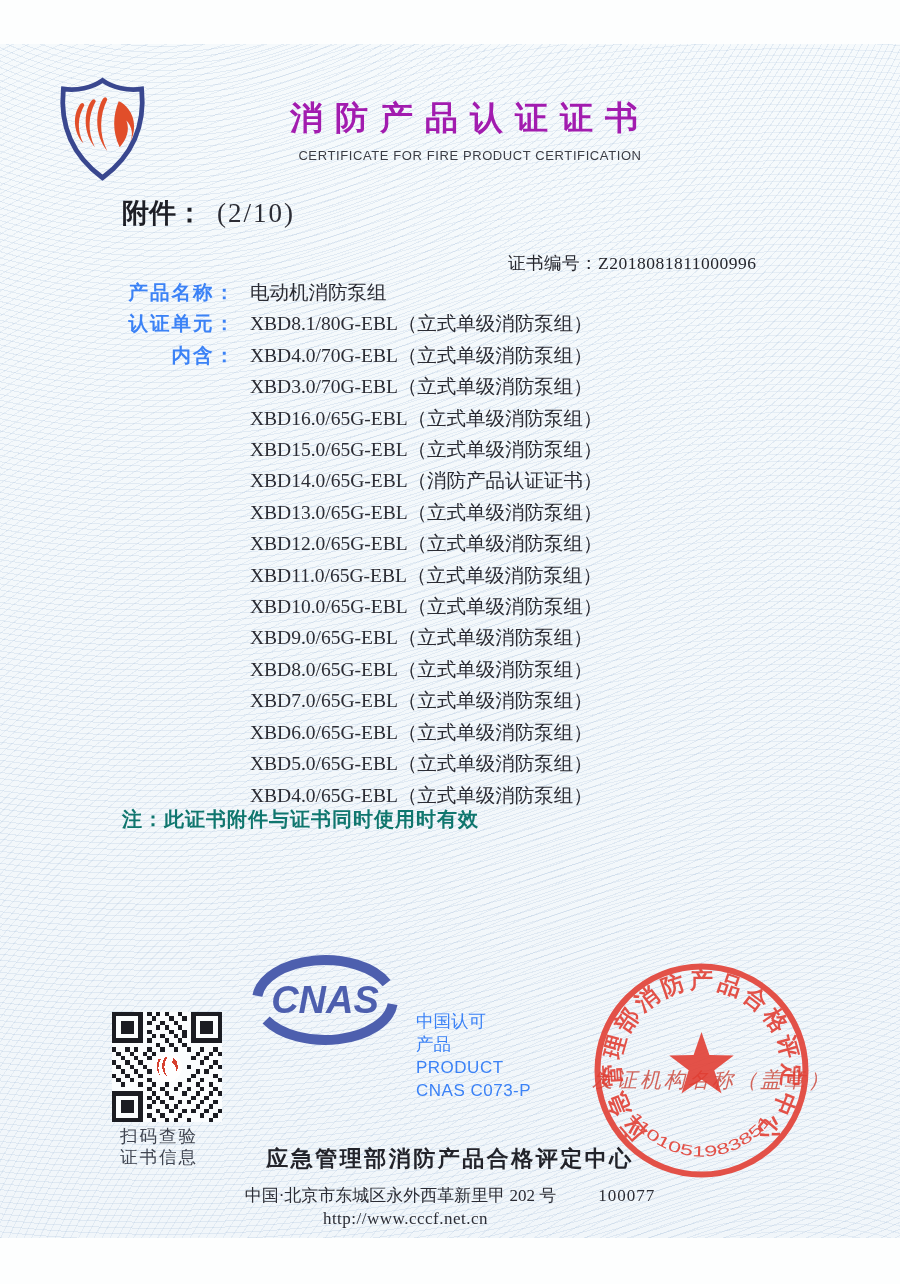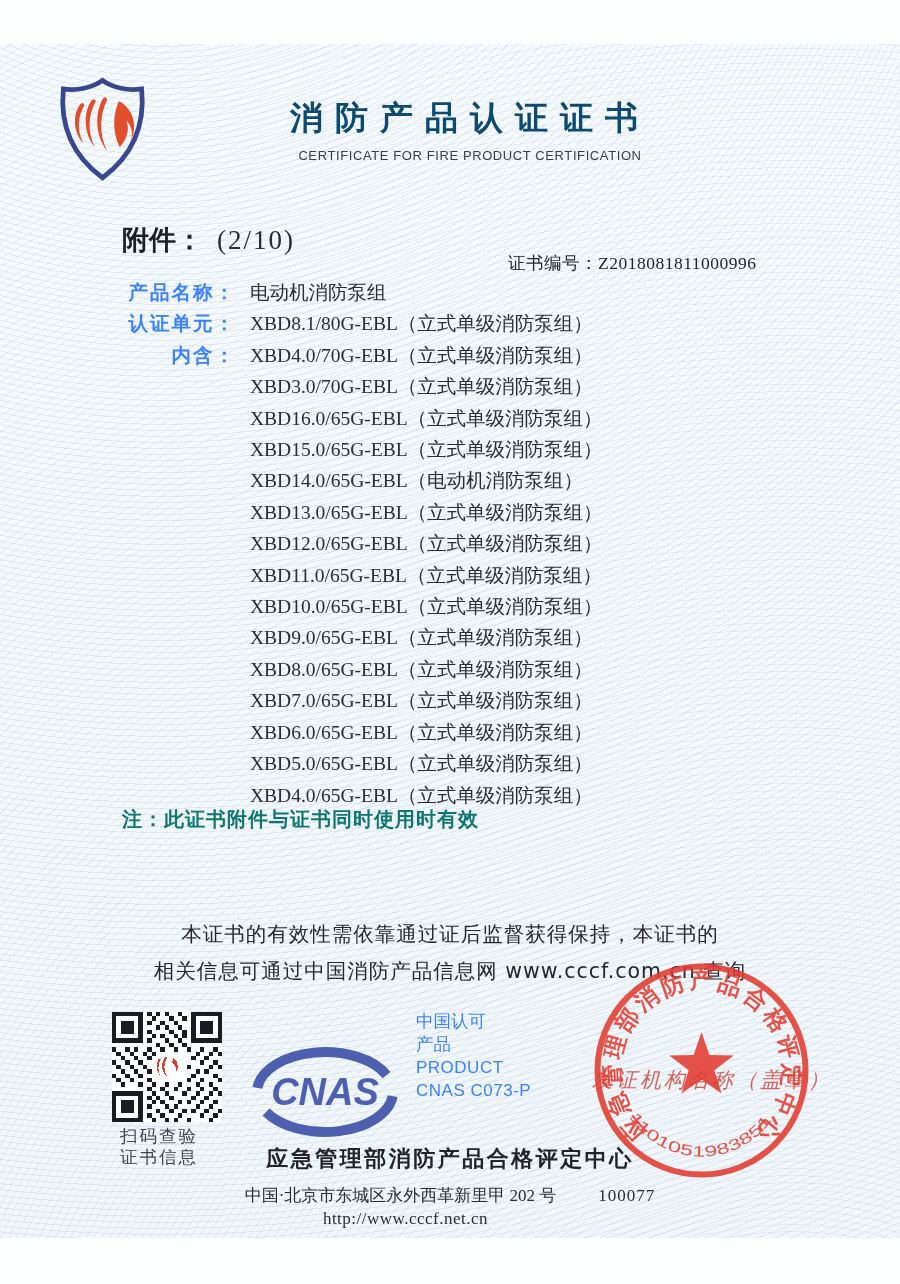--- a/index.html
+++ b/index.html
@@ -9,42 +9,42 @@
   .guilloche{position:absolute;left:0;top:44px;width:900px;height:1194px;
     background:
       repeating-radial-gradient(circle at 18% -30%, rgba(122,158,200,.16) 0 1px, rgba(255,255,255,0) 1px 6px),
       repeating-radial-gradient(circle at 88% 130%, rgba(122,158,200,.13) 0 1px, rgba(255,255,255,0) 1px 7px),
       linear-gradient(180deg,#f6fafc,#f1f6fa);}
   .abs{position:absolute;}
   
   .logo{left:50px;top:70px;}
   .title-cn{top:96px;left:160px;width:620px;text-align:center;
     font-family:"DejaVu Sans",sans-serif;font-weight:bold;font-size:33px;
-    letter-spacing:12px;color:#0c4a6e;}
+    letter-spacing:12px;color:#a21caf;}
   .title-en{top:148px;left:110px;width:720px;text-align:center;
     font-family:"Liberation Sans",sans-serif;font-size:13px;letter-spacing:.6px;color:#3a3c44;}
   
-  .attach{top:222px;left:122px;font-size:27px;}
+  .attach{top:195px;left:122px;font-size:27px;}
   .attach .lbl{font-family:"DejaVu Sans",sans-serif;font-weight:bold;color:#1e1f26;}
   .attach .val{margin-left:14px;letter-spacing:2px;}
   .certno{top:251px;left:508px;font-size:17.5px;letter-spacing:.5px;color:#24252c;}
   
   .fields{top:277px;left:0;width:900px;font-size:19.5px;line-height:31.4px;}
   .frow{position:relative;padding-left:250px;white-space:nowrap;}
   .flabel{position:absolute;left:0;width:236px;text-align:right;
     font-family:"DejaVu Sans",sans-serif;font-weight:bold;letter-spacing:2px;color:#3b82f6;}
   .note{top:806px;left:122px;font-family:"DejaVu Sans",sans-serif;font-weight:bold;
     font-size:20px;letter-spacing:1px;color:#0f766e;}
   
   .statement{top:916px;left:0;width:900px;text-align:center;
     font-family:"DejaVu Sans",sans-serif;font-size:20.5px;line-height:37px;color:#26272e;letter-spacing:1px;}
   
   .qr{left:112px;top:1012px;}
   .qr-caption{left:120px;top:1126px;font-size:17.5px;line-height:21px;color:#3f4450;letter-spacing:2px;}
-  .cnas-logo{left:250px;top:1042px;}
+  .cnas-logo{left:250px;top:950px;}
   .cnas-text{left:416px;top:1010px;font-size:17.5px;line-height:23px;color:#3b82f6;}
   .cnas-text .latin{font-family:"Liberation Sans",sans-serif;font-size:17px;letter-spacing:.5px;}
   .stamp-label{left:592px;top:1066px;font-style:italic;font-size:21px;letter-spacing:3px;
     color:rgba(203,68,56,.82);z-index:1;}
   .stamp{left:584px;top:953px;z-index:2;pointer-events:none;}
   .orgname{top:1144px;left:0;width:900px;text-align:center;
     font-family:"DejaVu Sans",sans-serif;font-weight:bold;font-size:22px;letter-spacing:2.5px;color:#22232a;}
   .address{top:1184px;left:0;width:900px;text-align:center;font-size:17px;color:#2b2c34;}
   .address .post{margin-left:42px;letter-spacing:1px;}
   .website{top:1209px;left:0;width:811px;text-align:center;font-size:17px;letter-spacing:.5px;color:#2b2c34;}
@@ -85,39 +85,35 @@
       <span class="flabel">认证单元：</span>
       <span>XBD8.1/80G-EBL（立式单级消防泵组）</span>
     </div>
     <div class="frow">
       <span class="flabel">内含：</span>
       <span>XBD4.0/70G-EBL（立式单级消防泵组）</span>
     </div>
     <div class="frow"><span>XBD3.0/70G-EBL（立式单级消防泵组）</span></div>
     <div class="frow"><span>XBD16.0/65G-EBL（立式单级消防泵组）</span></div>
     <div class="frow"><span>XBD15.0/65G-EBL（立式单级消防泵组）</span></div>
-    <div class="frow"><span>XBD14.0/65G-EBL（电动机消防泵组）</span></div>
+    <div class="frow"><span>XBD14.0/65G-EBL（消防产品认证证书）</span></div>
     <div class="frow"><span>XBD13.0/65G-EBL（立式单级消防泵组）</span></div>
     <div class="frow"><span>XBD12.0/65G-EBL（立式单级消防泵组）</span></div>
     <div class="frow"><span>XBD11.0/65G-EBL（立式单级消防泵组）</span></div>
     <div class="frow"><span>XBD10.0/65G-EBL（立式单级消防泵组）</span></div>
     <div class="frow"><span>XBD9.0/65G-EBL（立式单级消防泵组）</span></div>
     <div class="frow"><span>XBD8.0/65G-EBL（立式单级消防泵组）</span></div>
     <div class="frow"><span>XBD7.0/65G-EBL（立式单级消防泵组）</span></div>
     <div class="frow"><span>XBD6.0/65G-EBL（立式单级消防泵组）</span></div>
     <div class="frow"><span>XBD5.0/65G-EBL（立式单级消防泵组）</span></div>
     <div class="frow"><span>XBD4.0/65G-EBL（立式单级消防泵组）</span></div>
   </div>
 
   <div class="note abs">注：此证书附件与证书同时使用时有效</div>
 
-  <div class="statement abs">
-    <div>本证书的有效性需依靠通过证后监督获得保持，本证书的</div>
-    <div>相关信息可通过中国消防产品信息网 www.cccf.com.cn 查询</div>
-  </div>
 
   <div class="qr abs">
     <svg width="110" height="110" viewBox="0 0 25 25" shape-rendering="crispEdges">
       <rect width="25" height="25" fill="#fbfdfe"></rect>
       <g fill="#1b1c22">
         <path fill-rule="evenodd" d="M0,0h7v7h-7z M1,1v5h5v-5z"></path>
           <rect x="2" y="2" width="3" height="3"></rect>
         <path fill-rule="evenodd" d="M18,0h7v7h-7z M19,1v5h5v-5z"></path>
           <rect x="20" y="2" width="3" height="3"></rect>
         <path fill-rule="evenodd" d="M0,18h7v7h-7z M1,19v5h5v-5z"></path>

